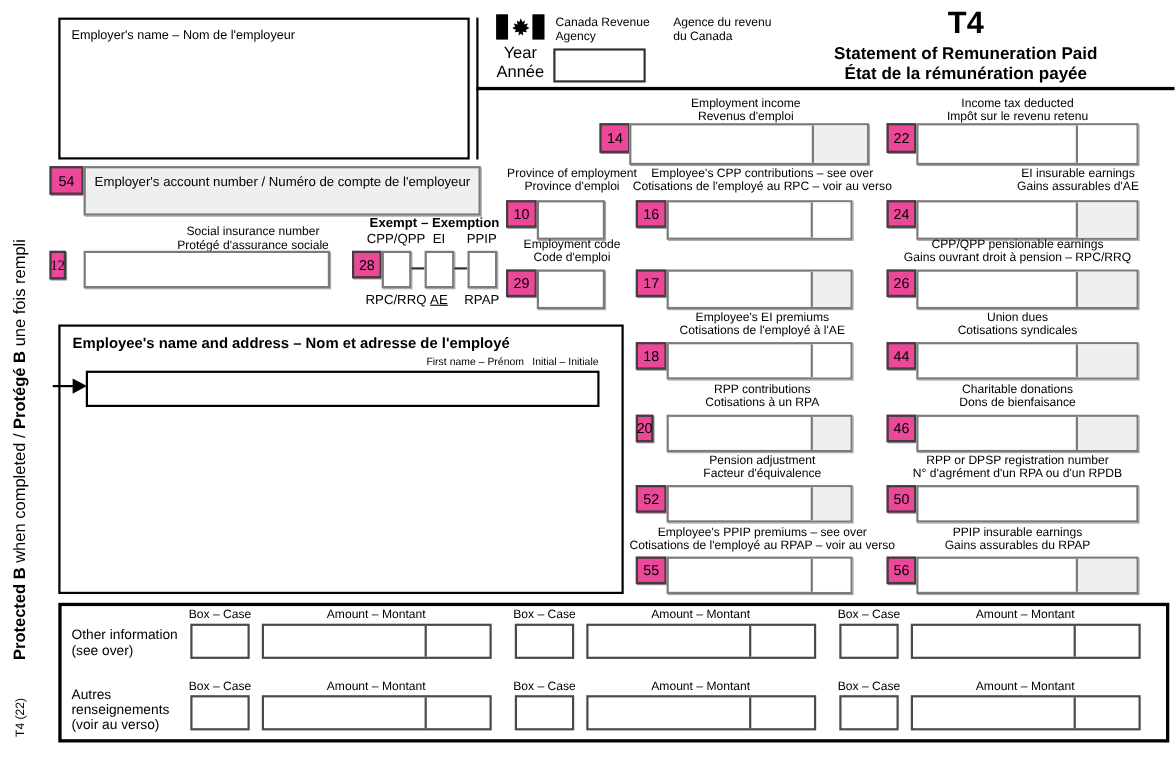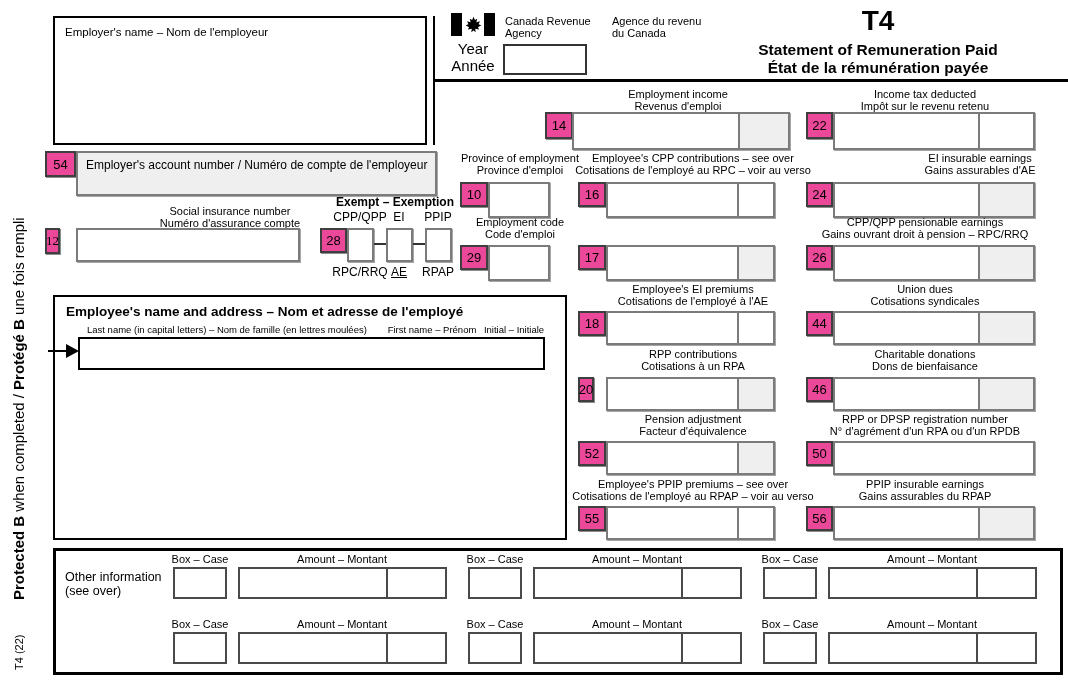--- a/index.html
+++ b/index.html
@@ -70,21 +70,21 @@
   <div class="lbl bold" style="left:878px;top:6px;font-size:28px;line-height:30px;">T4</div>
   <div class="lbl bold" style="left:878px;top:59px;font-size:15.5px;line-height:17px;">État de la rémunération payée</div>
   <div class="lbl bold" style="left:878px;top:41px;font-size:15.5px;line-height:17px;">Statement of Remuneration Paid</div>
 
   <div class="tab" style="left:45px;top:151px;width:31px;height:26px;">54</div>
   <div class="fld" style="left:76px;top:151px;width:361px;height:45px;background:#efefef;">
     <div style="position:absolute;left:8px;top:5px;font-size:12px;white-space:nowrap;">Employer's account number / Numéro de compte de l'employeur</div>
   </div>
 
   <div class="lbl" style="left:230px;top:205px;">
-    <span>Social insurance number</span><br><span>Numéro d'assurance compte</span>
+    <span>Social insurance number</span><br><span>Protégé d'assurance sociale</span>
   </div>
   <div class="tab" style="left:45px;top:228px;width:15px;height:26px;font-family:Liberation Serif, serif;">12</div>
   <div class="fld" style="left:76px;top:228px;width:224px;height:34px;"></div>
 
   <div class="lbl bold" style="left:395px;top:196px;font-size:12px;">Exempt – Exemption</div>
   <div class="lbl" style="left:360px;top:211px;font-size:12px;">CPP/QPP</div>
   <div class="lbl" style="left:399px;top:211px;font-size:12px;">EI</div>
   <div class="lbl" style="left:438px;top:211px;font-size:12px;">PPIP</div>
   <div class="tab" style="left:320px;top:228px;width:27px;height:25px;">28</div>
   <div class="fld" style="left:347px;top:228px;width:27px;height:34px;"></div>
@@ -210,32 +210,34 @@
   <div class="lbl" style="left:925px;top:478px;">
     <span>PPIP insurable earnings</span><br><span>Gains assurables du RPAP</span>
   </div>
   <div class="tab" style="left:806px;top:506px;width:27px;height:25px;">56</div>
   <div class="fld" style="left:833px;top:506px;width:202px;height:34px;">
     <div class="cents shaded" style="width:55px;"></div>
   </div>
 
   <div class="blackbox" style="left:53px;top:295px;width:514px;height:245px;">
     <div style="position:absolute;left:11px;top:7px;font-size:13.5px;font-weight:bold;white-space:nowrap;">Employee's name and address – Nom et adresse de l'employé</div>
-    <div style="position:absolute;left:32px;top:27px;font-size:9.5px;white-space:nowrap;">Last name (in capital letters) – Nom de famille (en lettres moulées)</div>
     <div style="position:absolute;left:377px;top:27px;transform:translateX(-50%);font-size:9.5px;white-space:nowrap;">First name – Prénom</div>
     <div style="position:absolute;left:459px;top:27px;transform:translateX(-50%);font-size:9.5px;white-space:nowrap;">Initial – Initiale</div>
     <div class="blackbox" style="left:23px;top:40px;width:467px;height:33px;"></div>
   </div>
   <div class="line" style="left:48px;top:350px;width:24px;height:2px;"></div>
   <div class="abs" style="left:66px;top:344px;width:0;height:0;border-left:13px solid #000;border-top:7px solid transparent;border-bottom:7px solid transparent;"></div>
 
   <div class="abs" style="left:53px;top:548px;width:1010px;height:127px;border:3px solid #000;background:#fff;"></div>
 
   <div class="lbl-left" style="left:65px;top:570px;font-size:12.5px;line-height:14px;">
     <span>Other information</span><br><span>(see over)</span>
+  </div>
+  <div class="lbl-left" style="left:65px;top:624px;font-size:12.5px;line-height:14px;">
+    <span>Autres</span><br><span>renseignements</span><br><span>(voir au verso)</span>
   </div>
 
   <div class="oi-lbl" style="left:200px;top:553px;">Box – Case</div>
   <div class="oi-box" style="left:173px;top:567px;width:54px;height:32px;"></div>
   <div class="oi-lbl" style="left:342px;top:553px;">Amount – Montant</div>
   <div class="oi-box oi-amt" style="left:238px;top:567px;width:209px;height:32px;">
       <div class="cents"></div>
     </div>
 
   <div class="oi-lbl" style="left:495px;top:553px;">Box – Case</div>

